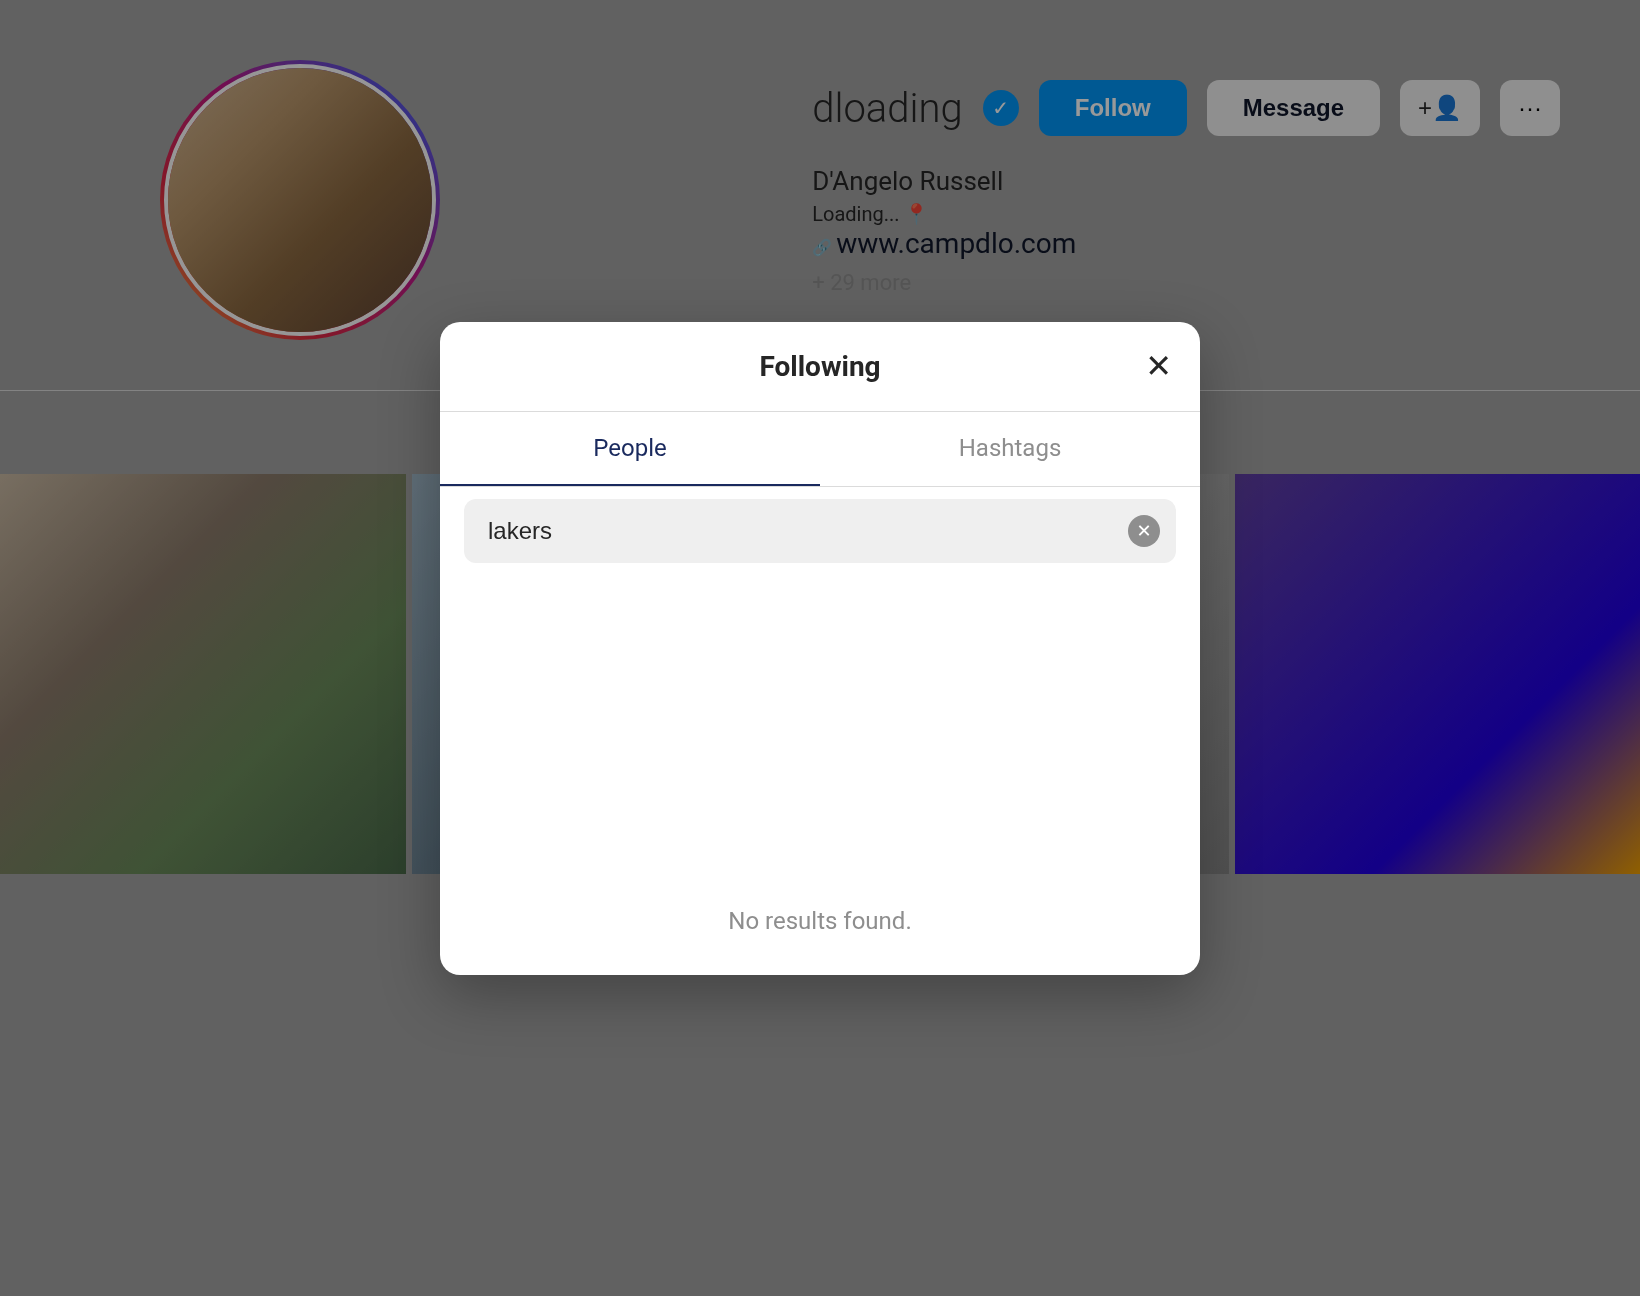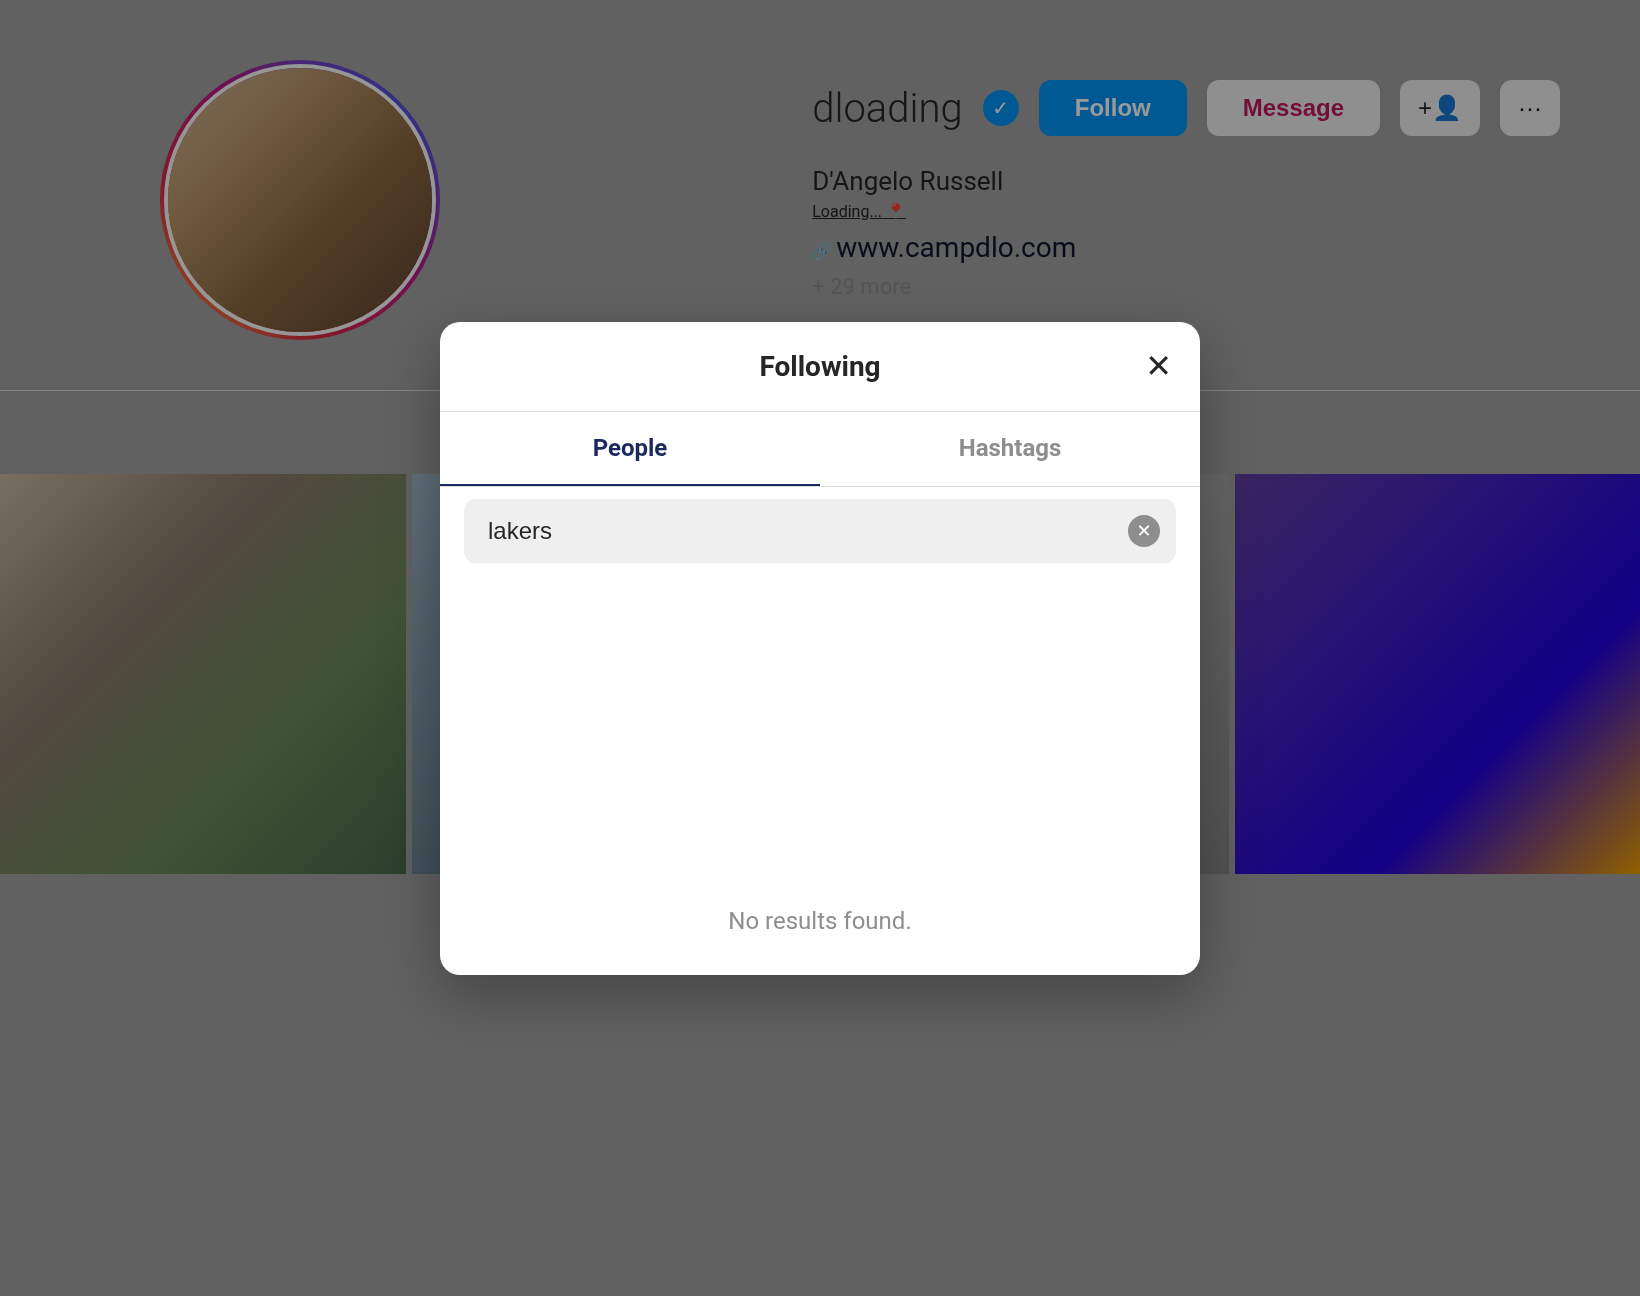--- a/index.html
+++ b/index.html
@@ -90,21 +90,21 @@
       border: none;
       border-radius: 12px;
       padding: 14px 36px;
       font-size: 24px;
       font-weight: 600;
       cursor: pointer;
     }
 
     .message-btn {
       background: #efefef;
-      color: #be185d;
+      color: #0f172a;
       border: none;
       border-radius: 12px;
       padding: 14px 36px;
       font-size: 24px;
       font-weight: 600;
       cursor: pointer;
     }
 
     .add-person-btn {
       background: #efefef;
@@ -141,24 +141,23 @@
     }
 
     .bio-name {
       font-size: 26px;
       font-weight: 400;
       color: #262626;
       margin-bottom: 6px;
     }
 
     .bio-text {
-      font-size: 16px;
-      color: #262626;
-      margin-bottom: 10px;
-      text-decoration: underline;
+      font-size: 20px;
+      color: #262626;
+      margin-bottom: 1px;
     }
 
     .bio-link {
       font-size: 28px;
       color: #0f172a;
       text-decoration: none;
     }
 
     
     .photos-grid {
@@ -229,21 +228,21 @@
     .modal-tabs {
       display: flex;
       border-bottom: 1px solid #dbdbdb;
     }
 
     .tab {
       flex: 1;
       text-align: center;
       padding: 22px;
       font-size: 24px;
-      font-weight: 700;
+      font-weight: 400;
       cursor: pointer;
       color: #8e8e8e;
       border-bottom: 2px solid transparent;
     }
 
     .tab.active {
       color: #1a2a5e;
       border-bottom: 2px solid #1a2a5e;
     }
 

